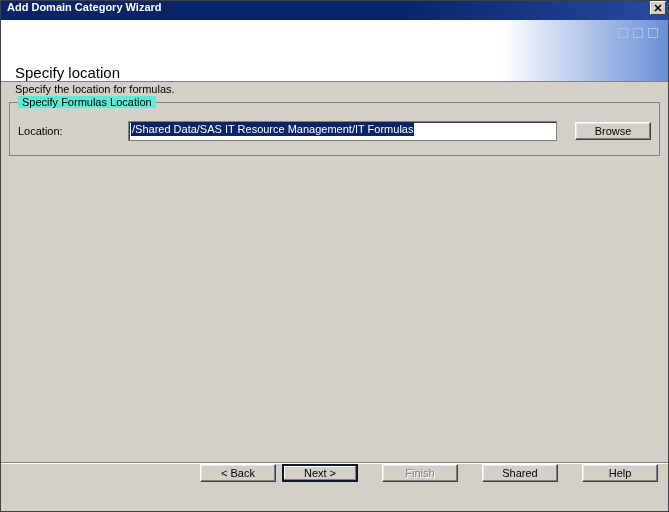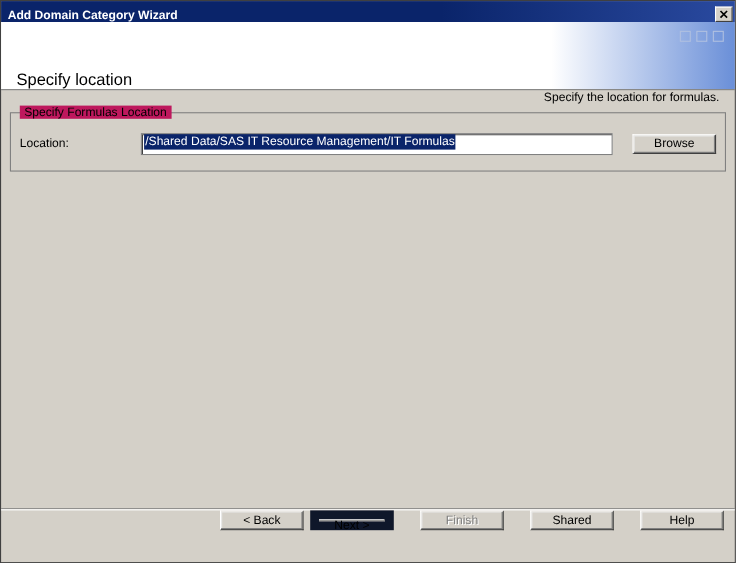--- a/index.html
+++ b/index.html
@@ -16,21 +16,21 @@
     border: 1px solid #404040;
     background: #d4d0c8;
     display: flex;
     flex-direction: column;
   }
   .titlebar {
     height: 19px;
     background: linear-gradient(to right, #0a246a, #0a246a 60%, #2a4aa0);
     color: #fff;
     display: flex;
-    align-items: flex-end;
+    align-items: flex-start;
     padding: 0 2px;
     font-weight: bold;
     font-size: 11px;
   }
   .titlebar .title-text { flex: 1; padding-left: 4px; }
   .titlebar .close-btn {
     width: 16px; height: 14px;
     background: #d4d0c8;
     border: 1px solid #fff;
     border-right-color: #404040;
@@ -45,21 +45,21 @@
     height: 62px;
     background: linear-gradient(to right, #ffffff 0%, #ffffff 75%, #6a8fd8 100%);
     border-bottom: 1px solid #808080;
     padding: 8px 14px;
     position: relative;
   }
   .header-title {
     font-size: 15px; font-weight: normal; color: #000; margin-top: 36px;
   }
   .header-sub {
-    font-size: 11px; color: #000; margin-top: 2px; text-align: right;
+    font-size: 11px; color: #000; margin-top: 2px;
   }
   .deco-boxes {
     position: absolute;
     top: 8px; right: 10px;
     display: flex; gap: 5px;
   }
   .deco-boxes span {
     width: 10px; height: 10px;
     border: 1px solid #b0c0e0;
     background: transparent;
@@ -72,21 +72,21 @@
   .groupbox {
     border: 1px solid #808080;
     border-radius: 0;
     padding: 18px 8px 14px 8px;
     margin: 8px 0 0 0;
     position: relative;
   }
   .groupbox .legend {
     position: absolute;
     top: -7px; left: 8px;
-    background: #be185d;
+    background: #5eead4;
     padding: 0 4px;
     font-size: 11px;
     text-align: center;
   }
   .form-row {
     display: flex;
     align-items: center;
     gap: 12px;
   }
   .form-row .lbl {
@@ -118,21 +118,21 @@
     border: 1px solid #404040;
     border-top-color: #fff;
     border-left-color: #fff;
     box-shadow: inset -1px -1px 0 #808080, inset 1px 1px 0 #e8e8e8;
     font-family: inherit;
     font-size: 11px;
     cursor: default;
     padding: 0 8px;
   }
   .btn.default {
-    border: 8px solid #0f172a;
+    border: 2px solid #0f172a;
     box-shadow: inset -1px -1px 0 #808080, inset 1px 1px 0 #fff;
     padding: 0 10px;
   }
   .btn[disabled] {
     color: #808080;
     text-shadow: 1px 1px 0 #fff;
   }
   .footer {
     height: 48px;
     border-top: 1px solid #fff;

